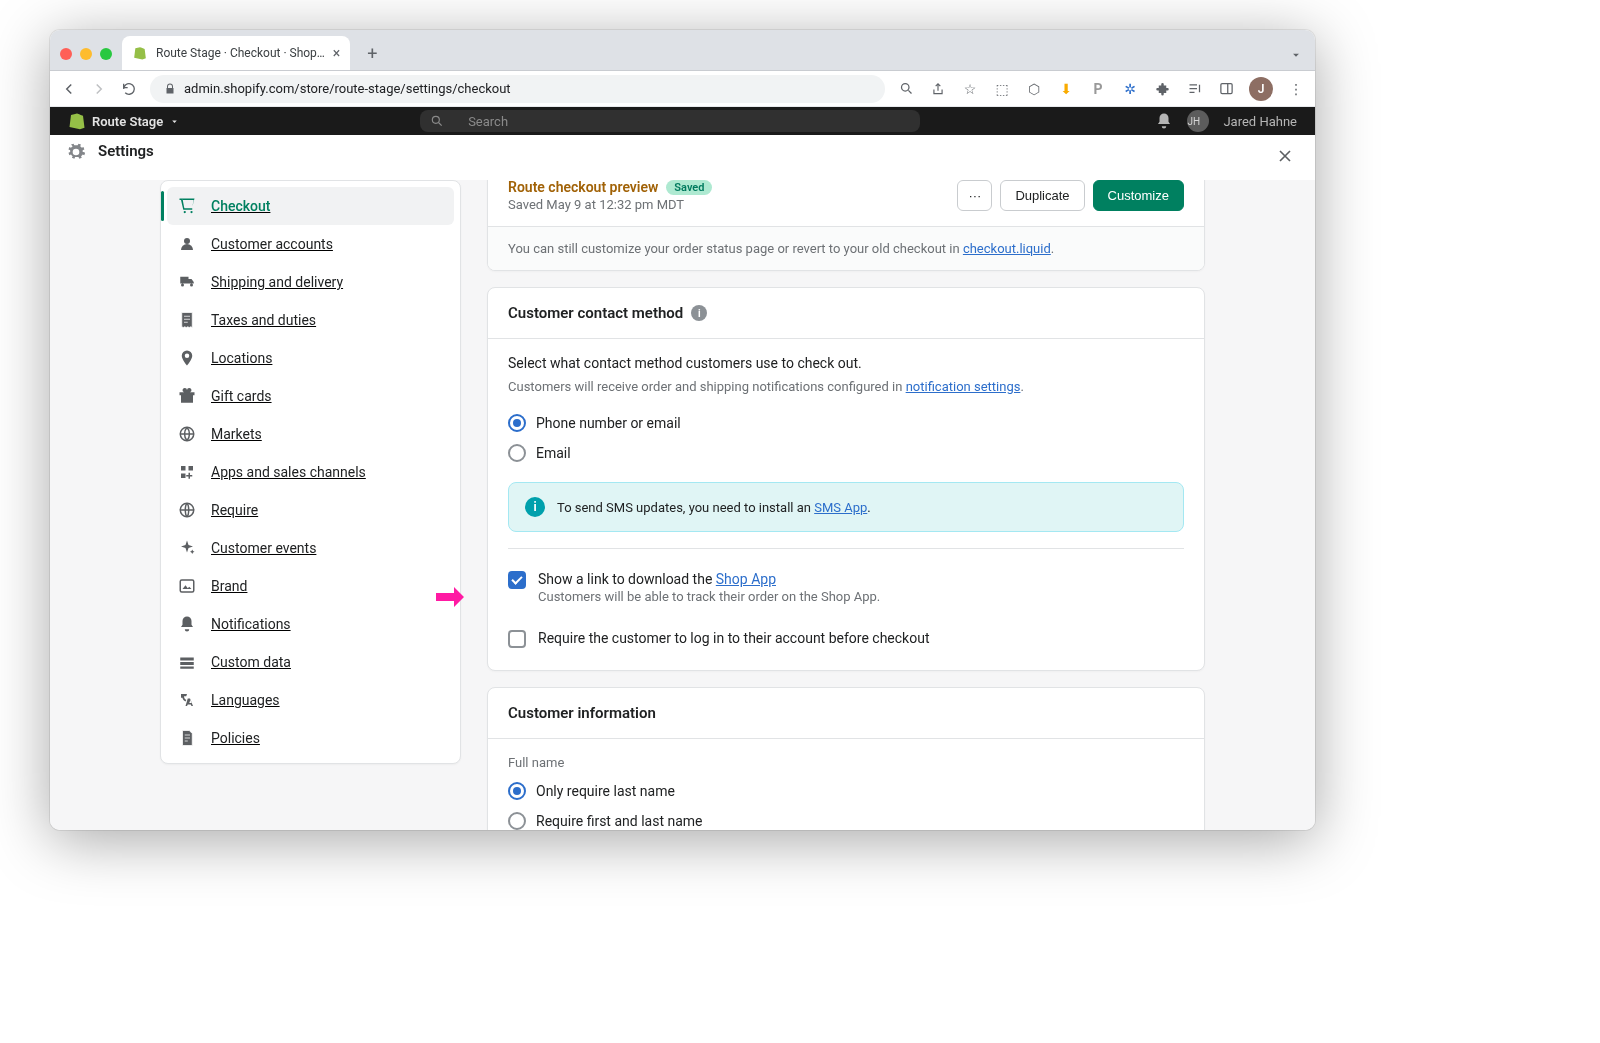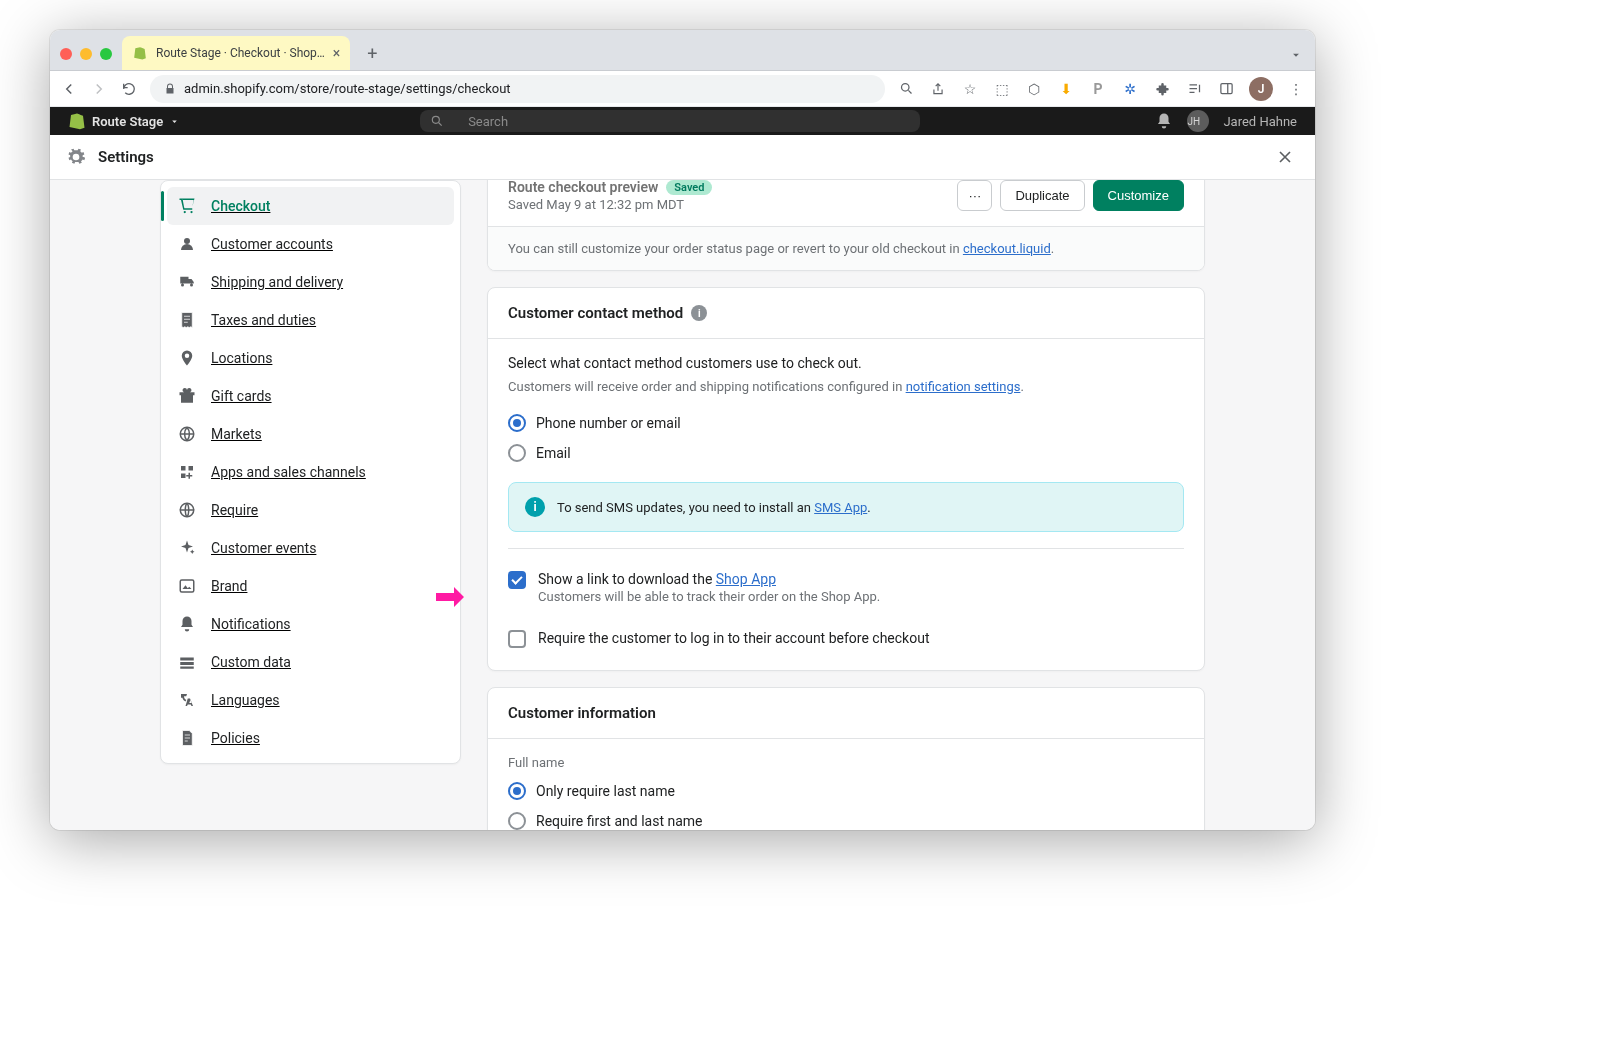--- a/index.html
+++ b/index.html
@@ -4,41 +4,41 @@
 <style>
   * { box-sizing: border-box; margin: 0; padding: 0; }
   body { font-family: -apple-system, BlinkMacSystemFont, "Segoe UI", Roboto, sans-serif; background: #fff; width:1600px; height:1043px; overflow:hidden; position:relative;}
   
   .outer-frame { position:absolute; left:50px; top:30px; width:1265px; height:800px; border-radius:10px; box-shadow:0 10px 60px rgba(0,0,0,0.35), 0 0 0 1px rgba(0,0,0,0.08); background:#fff; overflow:hidden; }
   
   .tabbar { height:41px; background:#dee1e6; display:flex; align-items:flex-end; padding-left:10px; border-bottom:1px solid #c9ccd1;}
   .traffic-lights { display:flex; gap:8px; align-items:center; padding:0 10px 10px 0;}
   .tl { width:12px; height:12px; border-radius:50%; }
   .tl.red{background:#ff5f57;} .tl.yellow{background:#febc2e;} .tl.green{background:#28c840;}
-  .tab { background:#fef9c3; border-radius:8px 8px 0 0; height:34px; min-width:200px; display:flex; align-items:center; padding:0 10px; gap:8px; font-size:12px; color:#3c4043; position:relative;}
+  .tab { background:#ffffff; border-radius:8px 8px 0 0; height:34px; min-width:200px; display:flex; align-items:center; padding:0 10px; gap:8px; font-size:12px; color:#3c4043; position:relative;}
   .tab .favicon{width:16px;height:16px;display:flex;align-items:center;justify-content:center;font-size:13px;}
   .tab .close{margin-left:auto; font-size:14px; color:#5f6368; cursor:pointer;}
   .newtab{width:28px;height:28px;display:flex;align-items:center;justify-content:center;color:#5f6368;font-size:18px;margin-left:8px;margin-bottom:3px;}
   .tabbar-right{margin-left:auto; padding:0 12px 8px 0; color:#5f6368;}
   
   .toolbar { height:36px; background:#fff; display:flex; align-items:center; padding:8px 10px; gap:12px; border-bottom:1px solid #e8eaed;}
   .toolbar .ticon{width:18px;height:18px;display:flex;align-items:center;justify-content:center;color:#5f6368;font-size:15px;}
   .addrbar { flex:1; display:flex; align-items:center; gap:8px; background:#f1f3f4; border-radius:20px; height:28px; padding:0 14px; font-size:13px; color:#202124;}
   .addrbar .lock{color:#5f6368;font-size:12px;}
   .toolbar-icons{display:flex;gap:14px;align-items:center;color:#5f6368;}
   .ext-icon{width:18px;height:18px;display:flex;align-items:center;justify-content:center;font-size:14px;}
   .avatar-circle{width:24px;height:24px;border-radius:50%;background:#8d6e63;color:#fff;display:flex;align-items:center;justify-content:center;font-size:12px;font-weight:600;}
   
   .shopify-topbar{height:28px;background:#1a1a1a;display:flex;align-items:center;padding:0 18px;color:#e3e3e3;overflow:hidden;}
   .shopify-topbar .logo{display:flex;align-items:center;gap:6px;font-size:13px;font-weight:600;}
   .shopify-search{margin-left:240px;background:#303030;border-radius:8px;height:22px;width:500px;display:flex;align-items:center;padding:0 10px;gap:24px;color:#8a8a8a;font-size:13px;}
   .shopify-right{margin-left:auto;display:flex;align-items:center;gap:14px;color:#b5b5b5;font-size:13px;}
   .shopify-right .user-badge{width:22px;height:22px;border-radius:50%;background:#5c5c5c;display:flex;align-items:center;font-size:10px;color:#d5d5d5;}
   
-  .settings-header{height:45px;border-bottom:1px solid #e1e3e5;display:flex;align-items:center;padding:0 16px;background:#fff;}
+  .settings-header{height:45px;border-bottom:1px solid #e1e3e5;display:flex;padding:0 16px;background:#fff;margin-top:7px;}
   .settings-header .gear{width:20px;height:20px;color:#6d7175;margin-right:12px;}
   .settings-header .title{font-size:15px;font-weight:600;color:#202223;}
   .settings-header .spacer{flex:1;}
   .settings-header .close{font-size:20px;color:#5c5f62;cursor:pointer;padding:4px;}
   
   .settings-body{position:absolute;top:150px;left:0;right:0;bottom:0;background:#f6f6f7;display:flex;justify-content:center;overflow:hidden;}
   
   .settings-container{display:flex;gap:26px;padding-top:0;width:1045px;}
   
   .sidebar{width:301px;background:#fff;border:1px solid #e1e3e5;border-radius:8px;padding:6px 0;align-self:flex-start;margin-top:0; box-shadow:0 1px 2px rgba(0,0,0,0.04);text-decoration:underline;}
@@ -358,21 +358,21 @@
           <span>Policies</span>
         </div>
       </div>
 
       <div class="main">
 
         <div class="card" style="margin-top:-10px">
           <div class="card-header-row">
             <div>
               <div class="preview-title-row">
-                <span style="font-size:14px;font-weight:600;color:#737373">Route checkout preview</span>
+                <span style="font-size:14px;font-weight:600;color:#a16207">Route checkout preview</span>
                 <span class="live-badge">Saved</span>
               </div>
               <div class="saved-text">Saved May 9 at 12:32 pm MDT</div>
             </div>
             <div class="header-actions">
               <button class="btn icon-only">···</button>
               <button class="btn">Duplicate</button>
               <button class="btn primary">Customize</button>
             </div>
           </div>

